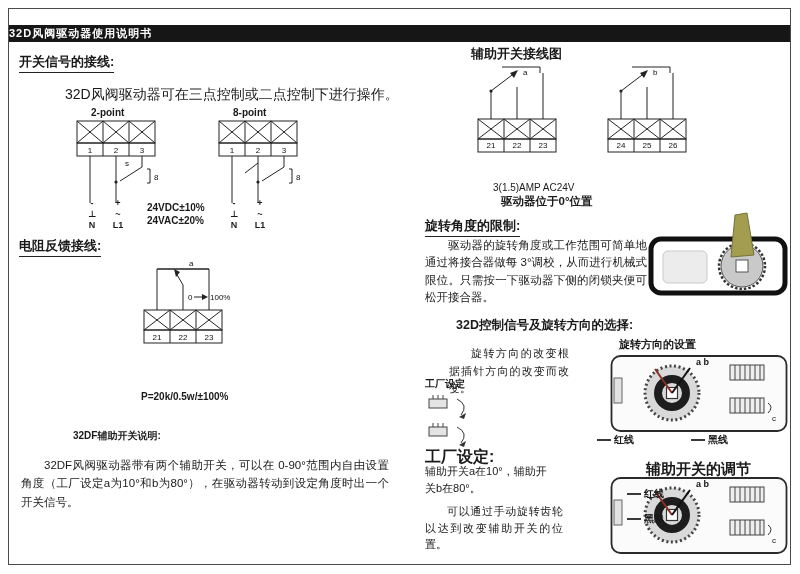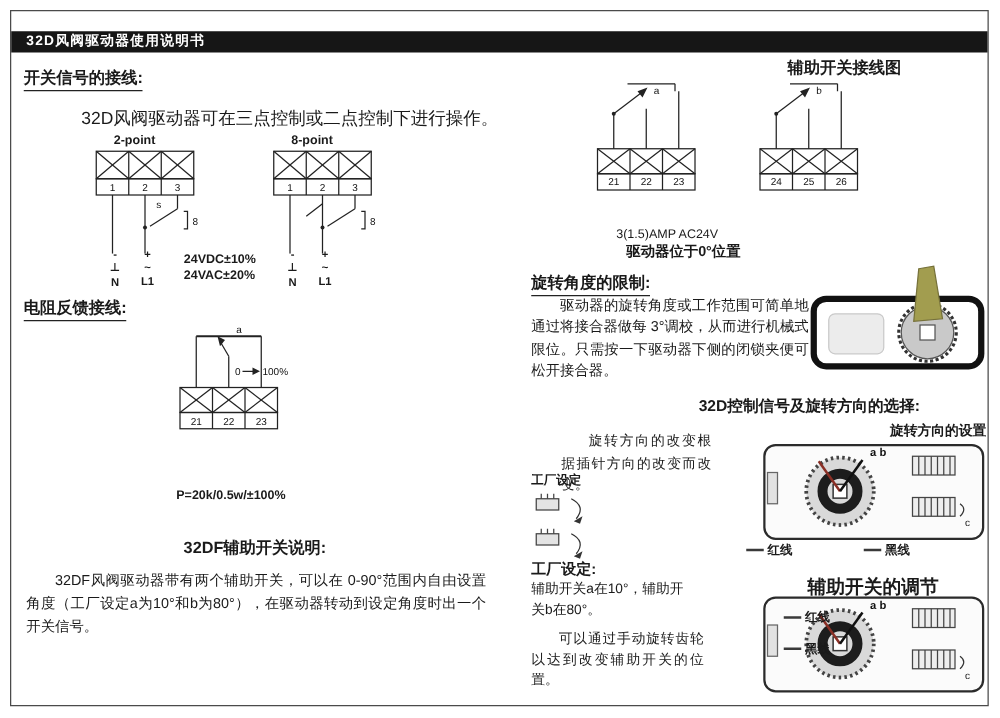--- a/index.html
+++ b/index.html
@@ -1,29 +1,29 @@
 <!DOCTYPE html>
 <html><head>
 <meta charset="utf-8">
 <style>
   *{margin:0;padding:0;box-sizing:border-box}
   html,body{width:800px;height:574px;background:#fff;overflow:hidden}
   body{font-family:"Liberation Sans","DejaVu Sans",sans-serif;color:#1a1a1a;position:relative}
   .frame{position:absolute;left:8px;top:8px;width:783px;height:557px;border:1px solid #4a4a4a;background:#fff}
   .abs{position:absolute}
   .titlebar{position:absolute;left:0;top:16px;width:100%;height:17px;background:#161616;color:#fff;
-            font-size:11px;font-weight:bold;line-height:17px;padding-left:12px;letter-spacing:1px}
+            font-size:11px;font-weight:bold;line-height:17px;letter-spacing:1px}
   .h-underline{font-size:13px;font-weight:bold;border-bottom:1.5px solid #222;padding-bottom:1px;display:inline-block}
   .h-plain{font-weight:bold}
   .para{font-size:11.5px;line-height:1.6;text-indent:2em;text-align:justify}
   .small-bold{font-size:10px;font-weight:bold}
   .symcols{display:flex;gap:16px;font-size:9px;font-weight:bold}
   .symcol{display:flex;flex-direction:column;align-items:center;gap:1px;width:10px}
   .volt{font-size:10px;font-weight:bold;line-height:13px;white-space:nowrap}
-  .center{text-align:right}
+  .center{text-align:left}
   .wire-label{font-size:10px;font-weight:bold;white-space:nowrap}
   .wseg{display:inline-block;width:14px;height:2px;background:#3a3a3a;margin-right:3px;vertical-align:middle}
   svg text{font-family:"Liberation Sans","DejaVu Sans",sans-serif}
 </style>
 </head>
 <body>
 
 <div class="frame">
 
   <div class="titlebar">
@@ -164,21 +164,21 @@
     </g>
     <g font-size="8" fill="#111" text-anchor="middle">
       <text x="61" y="85">21</text>
       <text x="87" y="85">22</text>
       <text x="113" y="85">23</text>
     </g>
   </svg>
 
   <div class="abs small-bold" style="left:132px;top:382px">P=20k/0.5w/±100%</div>
 
-  <div class="abs h-plain center" style="left:52px;top:420px;width:200px;font-size:13px">32DF辅助开关说明:</div>
+  <div class="abs h-plain center" style="left:64px;top:420px;width:200px;font-size:10px">32DF辅助开关说明:</div>
 
   <div class="abs para" style="left:12px;top:447px;width:368px">32DF风阀驱动器带有两个辅助开关，可以在 0-90°范围内自由设置角度（工厂设定a为10°和b为80°），在驱动器转动到设定角度时出一个开关信号。</div>
 
   <div class="abs h-plain center" style="left:462px;top:36px;width:250px;font-size:13px">辅助开关接线图</div>
 
   <svg class="abs" style="left:457px;top:52px" width="255" height="100" viewBox="0 0 255 100">
 
     <g stroke="#222" stroke-width="1" fill="none">
       <line x1="36" y1="6" x2="74" y2="6"></line>
       <line x1="74" y1="6" x2="74" y2="12"></line>
@@ -315,21 +315,21 @@
     <text x="162" y="70" font-size="8" fill="#111">c</text>
   </svg>
 
   <div class="abs wire-label" style="left:588px;top:424px">
     <span class="wseg"></span><span>红线</span>
   </div>
   <div class="abs wire-label" style="left:682px;top:424px">
     <span class="wseg"></span><span>黑线</span>
   </div>
 
-  <div class="abs h-plain" style="left:416px;top:438px;font-size:12px">工厂设定:</div>
+  <div class="abs h-plain" style="left:416px;top:438px;font-size:16px">工厂设定:</div>
   <div class="abs" style="left:416px;top:454px;width:132px;font-size:11px;line-height:1.5">辅助开关a在10°，辅助开关b在80°。</div>
 
   <div class="abs h-plain" style="left:637px;top:451px;font-size:15px">辅助开关的调节</div>
 
   <svg class="abs" style="left:601px;top:464px" width="178" height="82" viewBox="0 0 178 82">
     <rect x="1.5" y="5" width="175" height="75" rx="9" fill="#fbfbfb" stroke="#2b2b2b" stroke-width="1.8"></rect>
     <rect x="4" y="27" width="8" height="25" fill="#e2e2e2" stroke="#666" stroke-width="1"></rect>
     <circle cx="62" cy="42" r="27" fill="#d9d9d9"></circle>
     <circle cx="62" cy="42" r="27" fill="none" stroke="#444" stroke-width="3" stroke-dasharray="2 2.6"></circle>
     <circle cx="62" cy="42" r="14" fill="none" stroke="#1d1d1d" stroke-width="8"></circle>

